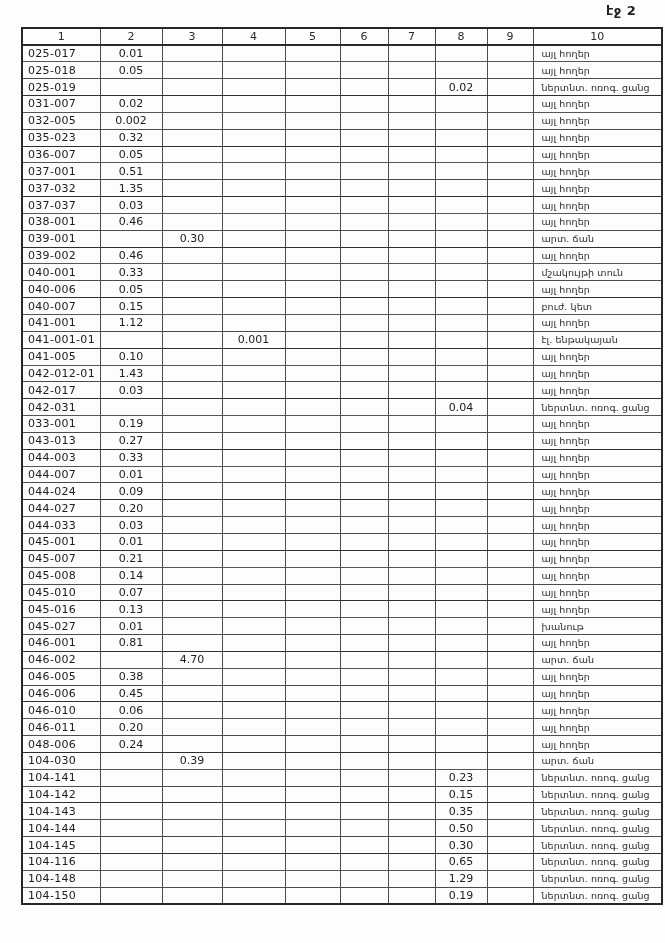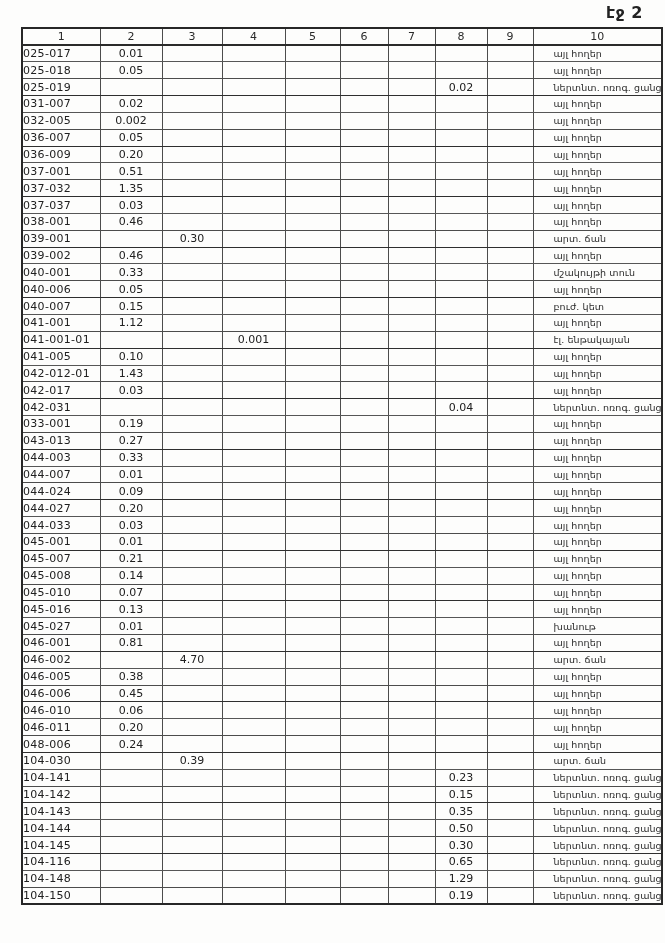--- a/index.html
+++ b/index.html
@@ -8,21 +8,21 @@
     background:#fdfdfc;
     position:relative;
     overflow:hidden;
     font-family:"DejaVu Sans","Liberation Sans",sans-serif;
     color:#1c1c1c;
     -webkit-font-smoothing:none;
   }
   .page-label{
     position:absolute;
     top:3px;left:606px;
-    font-size:16px;
+    font-size:13px;
     font-weight:bold;
     color:#222;
     letter-spacing:0.5px;
   }
   table.doc{
     position:absolute;
     left:21px;top:27px;
     width:640px;
     border-collapse:collapse;
     table-layout:fixed;
@@ -38,25 +38,25 @@
   }
   thead th{
     font-size:11px;
     font-weight:normal;
     text-align:center;
     color:#2a2a2a;
     border-bottom:2px solid #2a2a2a;
     height:17px;
   }
   td{font-size:11px;line-height:15px;}
-  td.c1{text-align:left;letter-spacing:0.3px;color:#202020;}
+  td.c1{text-align:left;padding-left:5px;letter-spacing:0.3px;color:#202020;}
   td.c2,td.c3,td.c4,td.c5,td.c6,td.c7,td.c8,td.c9{text-align:center;color:#202020;}
   td.c10{
     text-align:left;
-    padding-left:20px;
+    padding-left:8px;
     font-size:9.5px;
     color:#2b2b2b;
     position:relative;
     letter-spacing:0.1px;
   }
   
   tbody tr:nth-child(3n) td{border-bottom-color:#2f2f2f;}
   tbody tr:nth-child(3n+1) td{border-bottom-color:#565656;}
 </style>
 </head>
@@ -146,34 +146,34 @@
         <td class="c3"></td>
         <td class="c4"></td>
         <td class="c5"></td>
         <td class="c6"></td>
         <td class="c7"></td>
         <td class="c8"></td>
         <td class="c9"></td>
         <td class="c10">այլ հողեր</td>
       </tr>
       <tr>
+        <td class="c1">035-023</td>
+        <td class="c2">0.32</td>
+        <td class="c3"></td>
+        <td class="c4"></td>
+        <td class="c5"></td>
+        <td class="c6"></td>
+        <td class="c7"></td>
+        <td class="c8"></td>
+        <td class="c9"></td>
+        <td class="c10">այլ հողեր</td>
+      </tr>
+      <tr>
         <td class="c1">036-007</td>
         <td class="c2">0.05</td>
-        <td class="c3"></td>
-        <td class="c4"></td>
-        <td class="c5"></td>
-        <td class="c6"></td>
-        <td class="c7"></td>
-        <td class="c8"></td>
-        <td class="c9"></td>
-        <td class="c10">այլ հողեր</td>
-      </tr>
-      <tr>
-        <td class="c1">036-009</td>
-        <td class="c2">0.20</td>
         <td class="c3"></td>
         <td class="c4"></td>
         <td class="c5"></td>
         <td class="c6"></td>
         <td class="c7"></td>
         <td class="c8"></td>
         <td class="c9"></td>
         <td class="c10">այլ հողեր</td>
       </tr>
       <tr>

